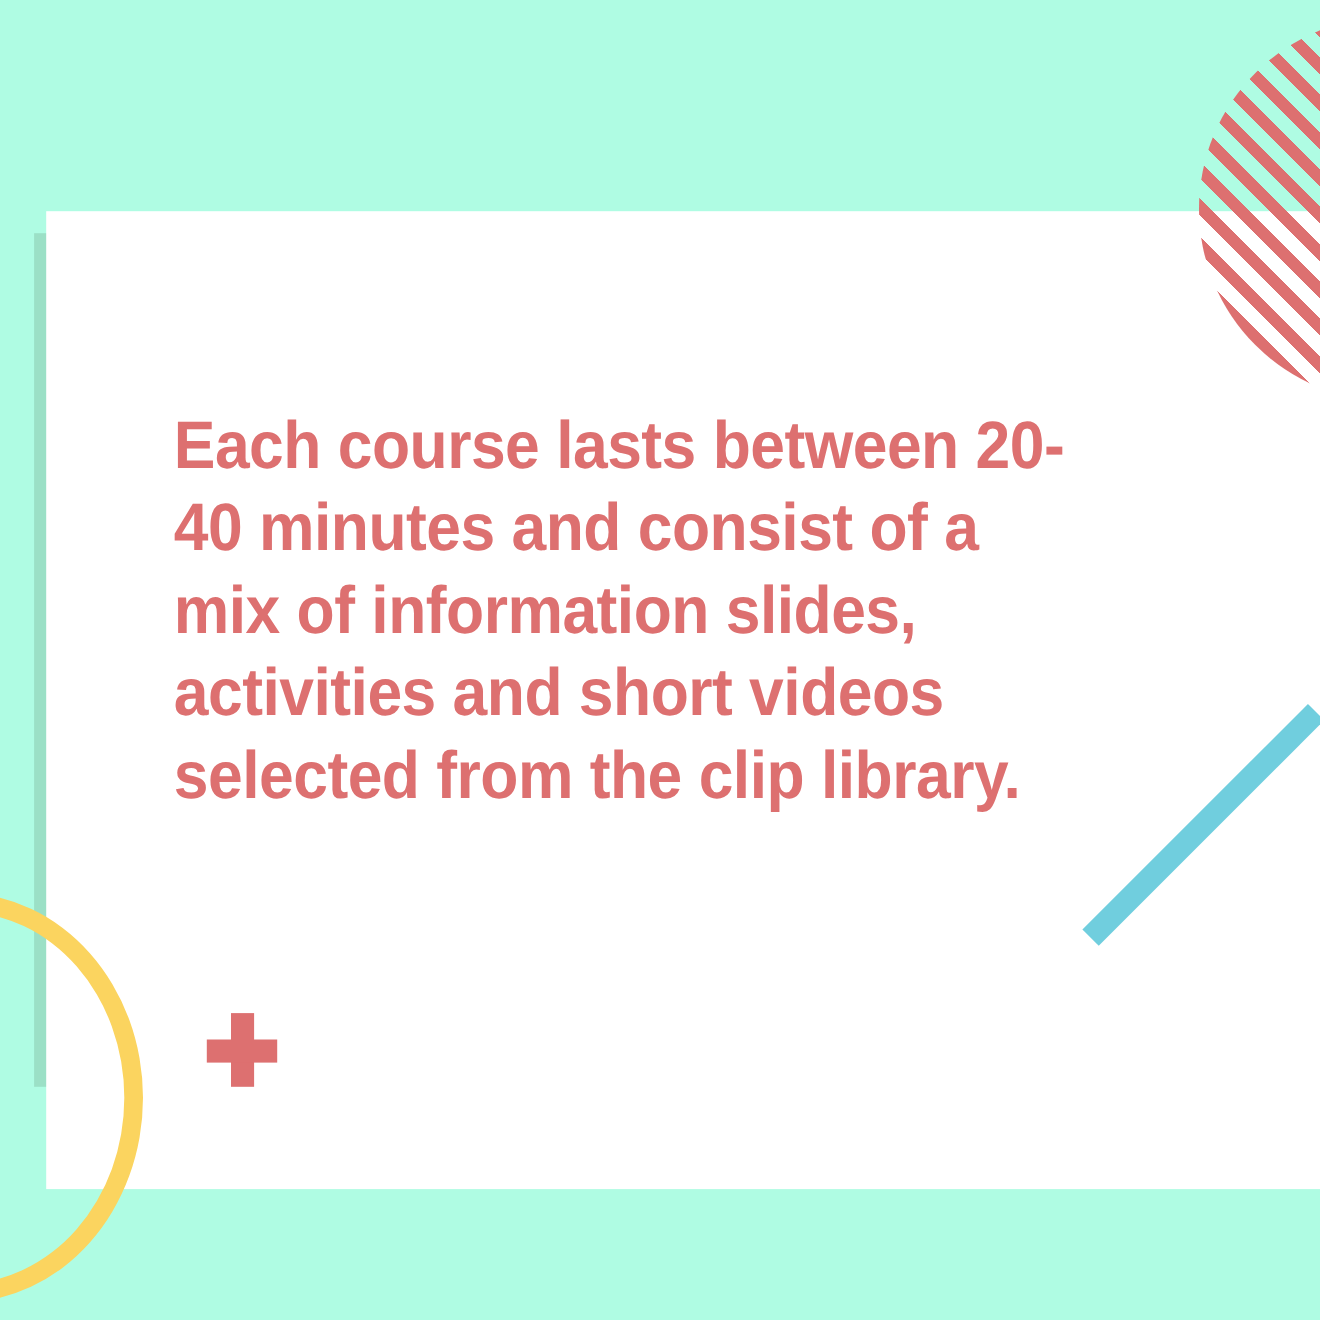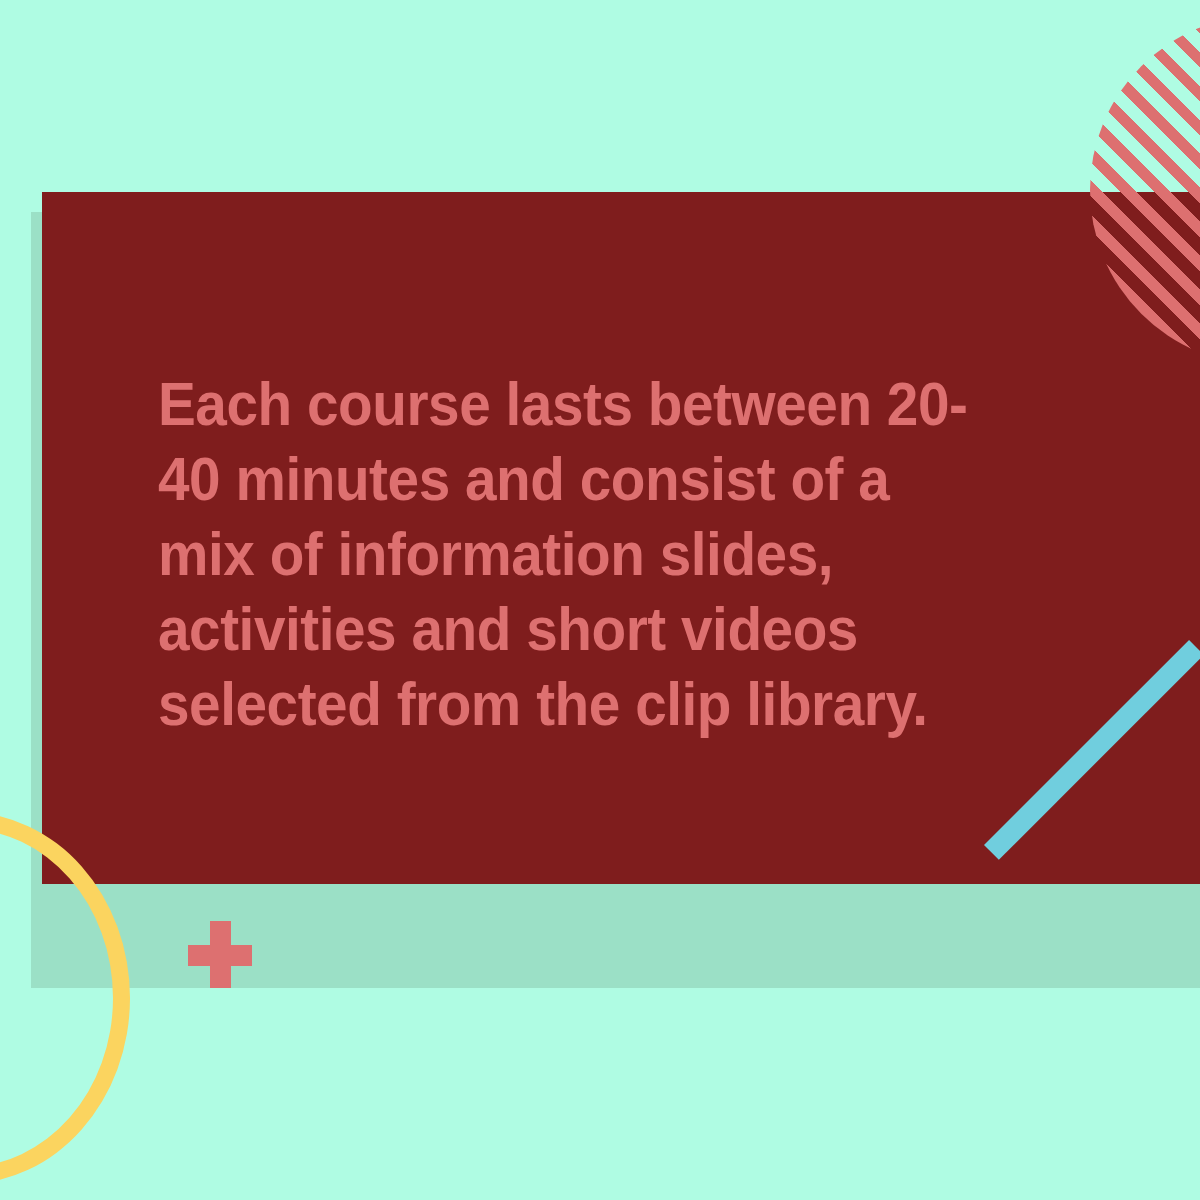--- a/index.html
+++ b/index.html
@@ -51,22 +51,22 @@
     background: #9BE0C6;
     z-index: 1;
   }
 
   
   .card {
     position: absolute;
     left: 42px;
     top: 192px;
     width: 1158px;
-    height: 692px;
-    background: #7f1d1d;
+    height: 889px;
+    background: #ffffff;
     z-index: 2;
   }
 
   .card-body {
     position: absolute;
     left: 116px;
     top: 175px;
     width: 900px;
   }
 

